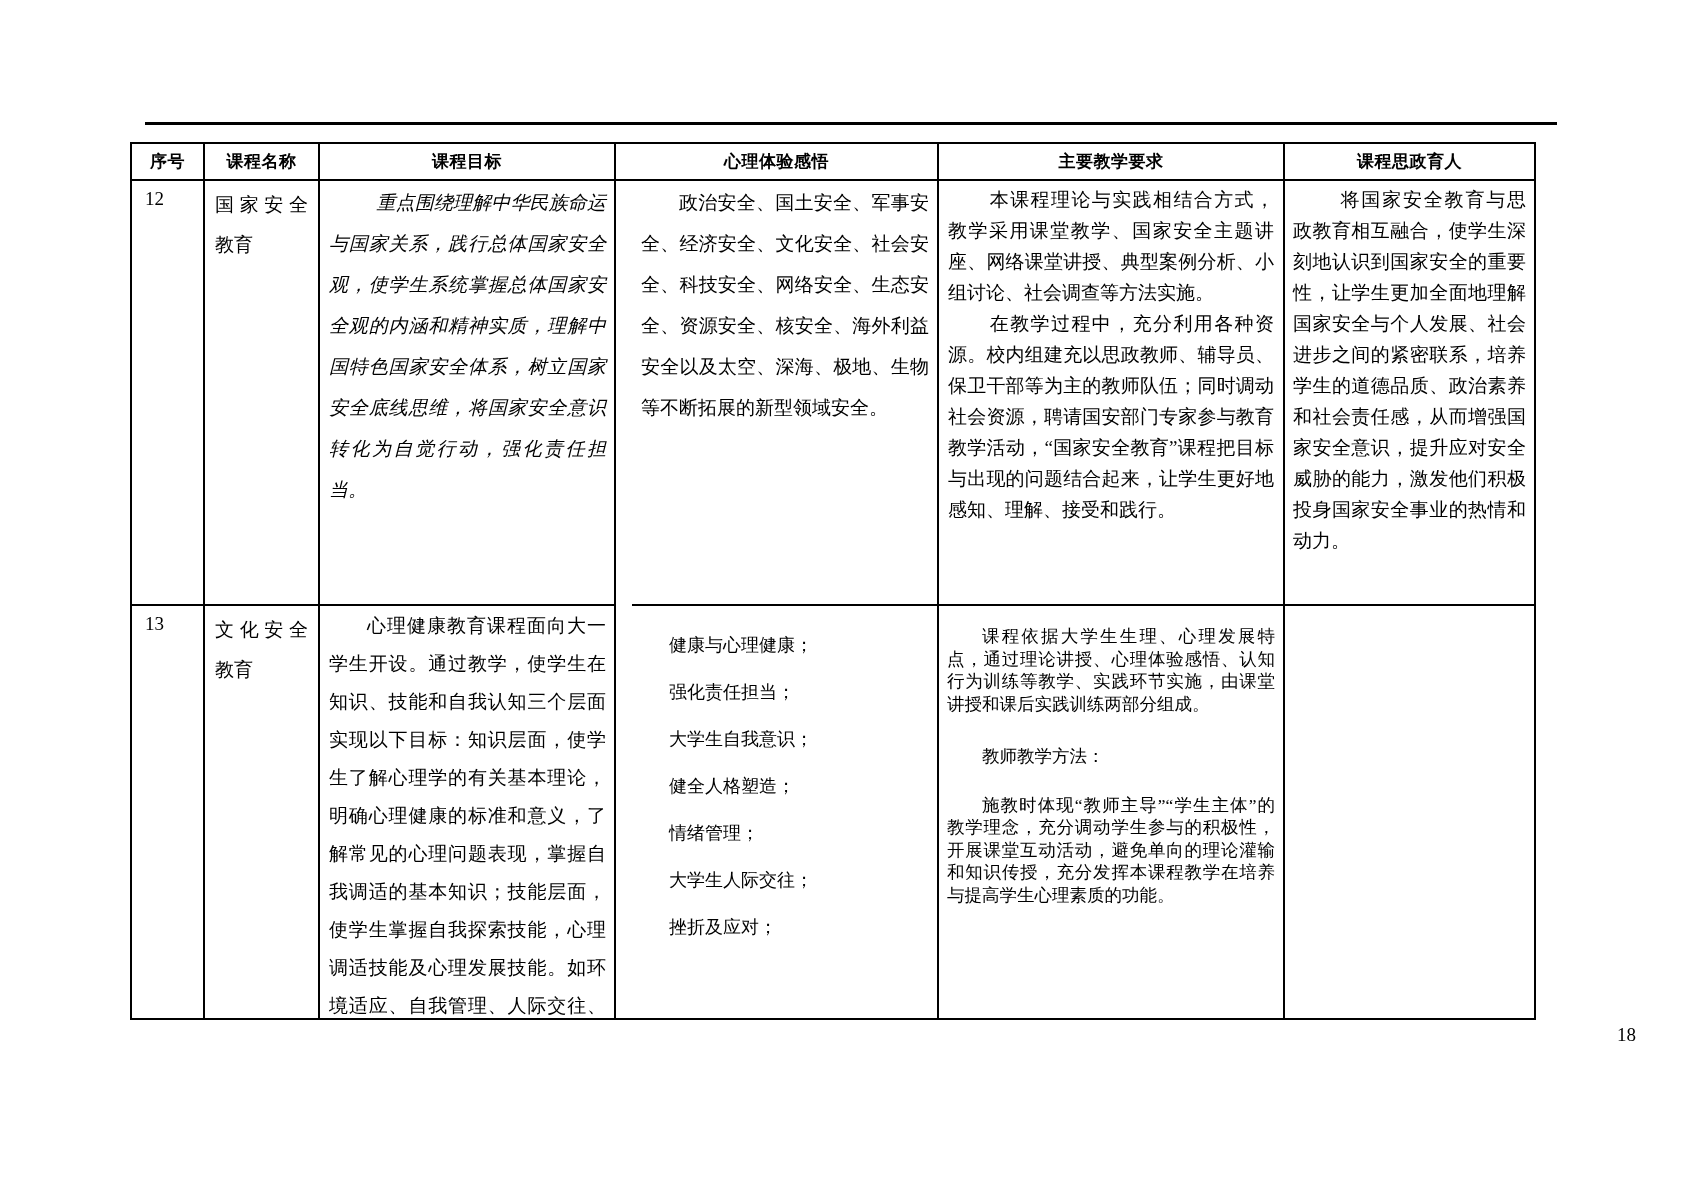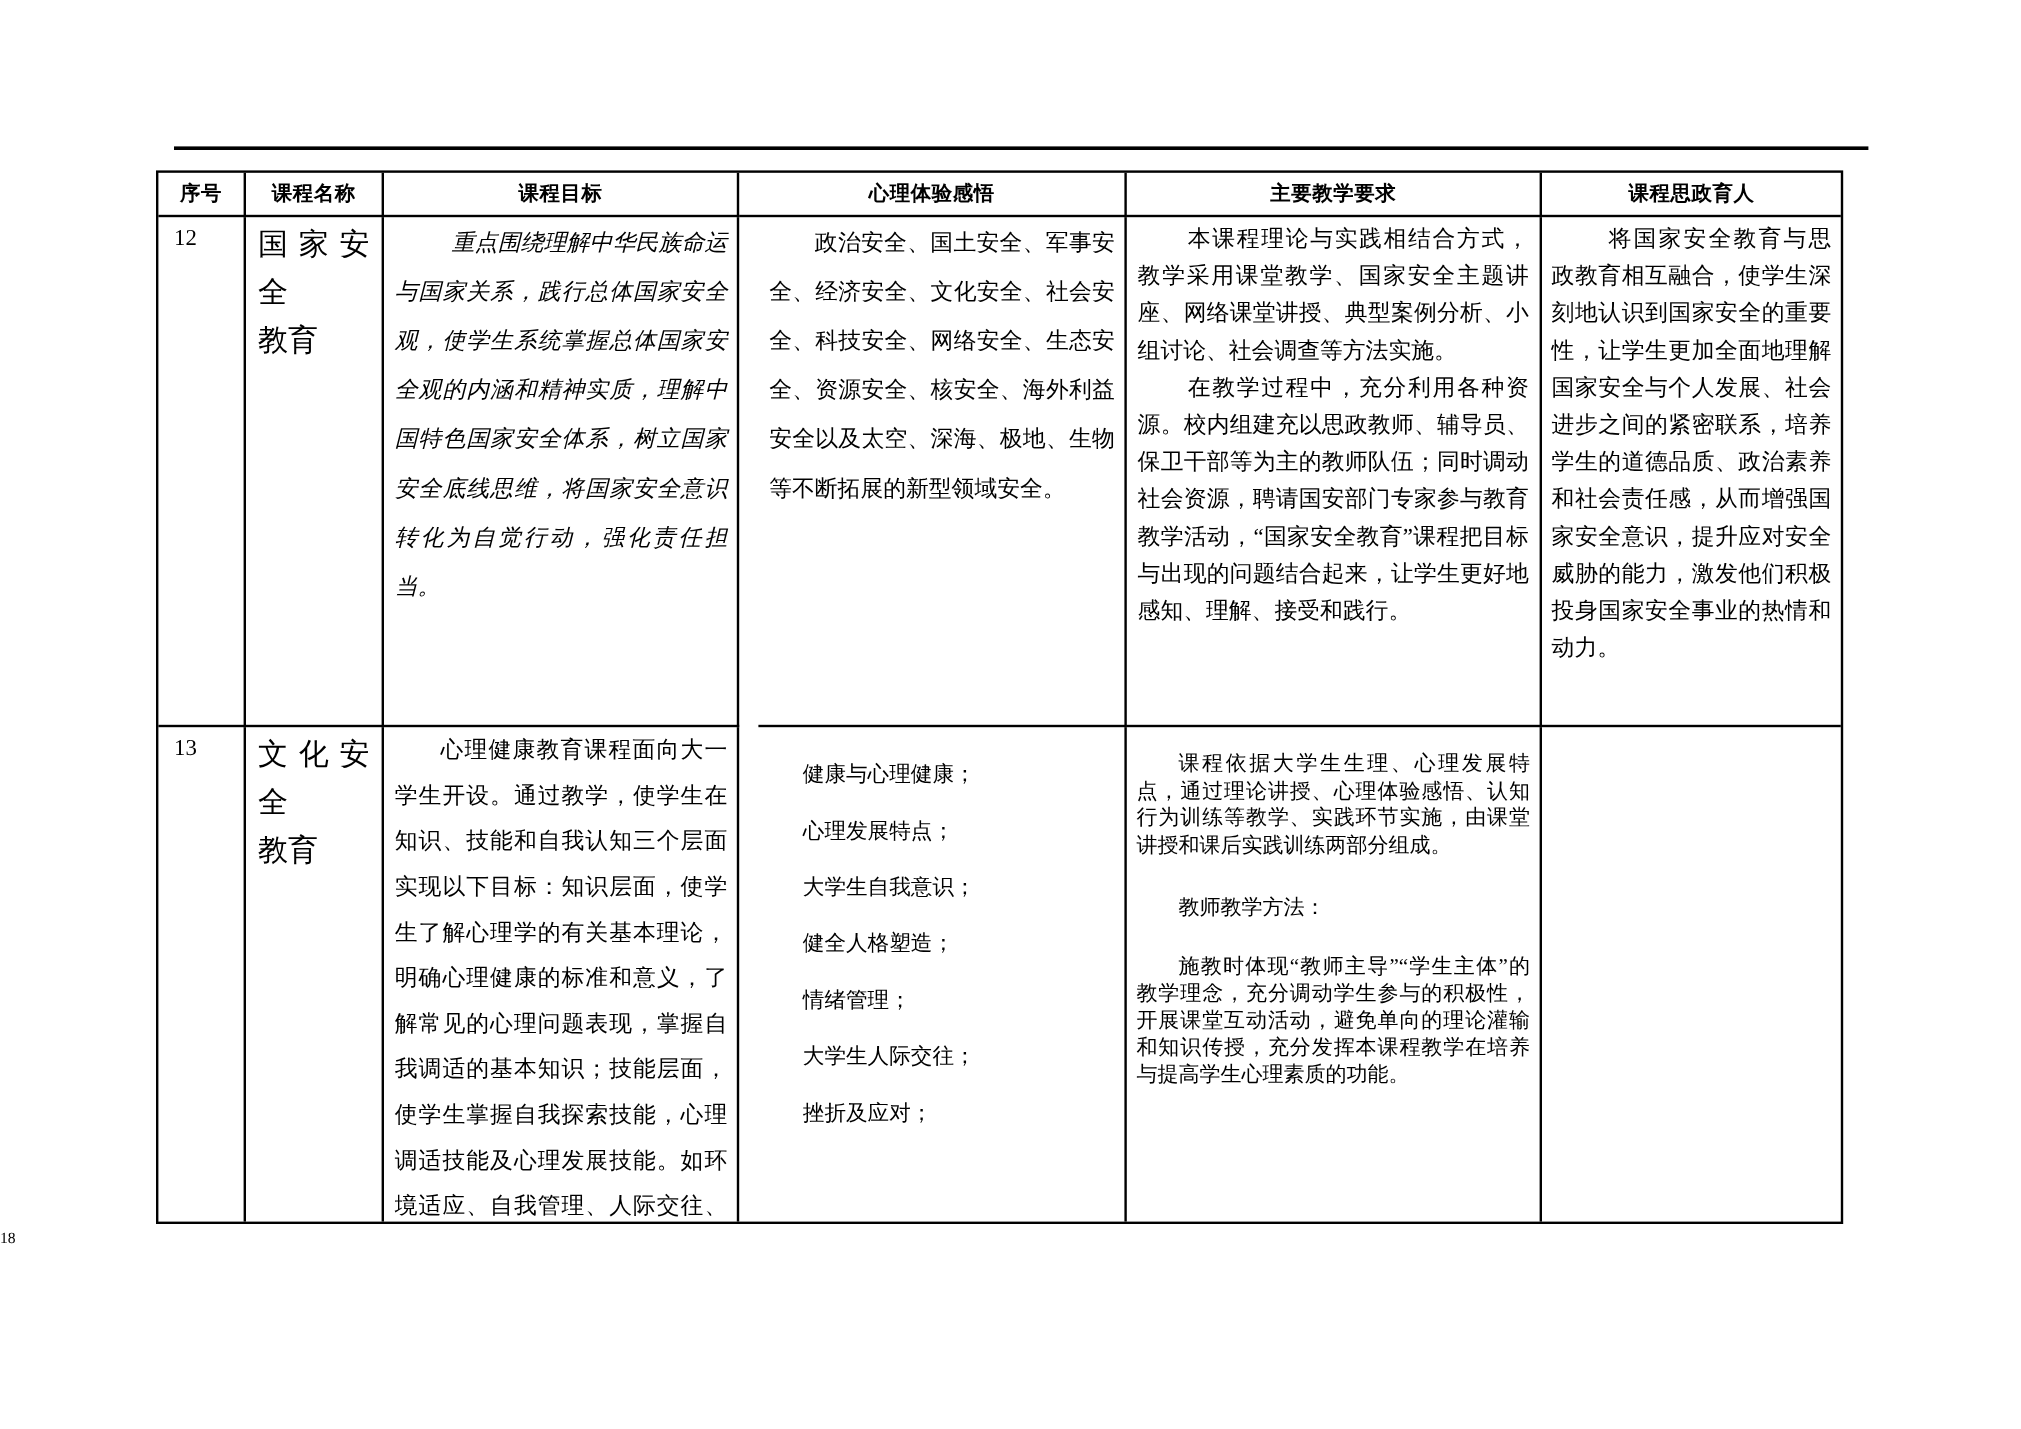--- a/index.html
+++ b/index.html
@@ -15,41 +15,41 @@
     grid-template-columns:73px 115px 296px 323px 346px 249px;
     grid-template-rows:37px 425px 412px;
     border:2px solid #000;
   }
   .cell{box-sizing:border-box;border-right:2px solid #000;border-bottom:2px solid #000;overflow:hidden;}
   .cell:nth-child(6n){border-right:none;}
   .cell:nth-child(n+13){border-bottom:none;}
   .th{display:flex;align-items:center;justify-content:center;font-weight:bold;font-size:17px;letter-spacing:.5px;}
   p{margin:0;}
   .c-idx{font-size:19px;padding:7px 0 0 13px;}
-  .c-name{font-size:25px;line-height:40px;padding:4px 10px 0 10px;}
+  .c-name{font-size:19px;line-height:40px;padding:4px 10px 0 10px;}
   .c-name .spread{text-align:justify;text-align-last:justify;}
   .c-obj12{font-size:19px;line-height:41px;padding:1px 8px 0 9px;text-align:justify;}
   .c-obj12 p{text-indent:2.5em;font-style:italic;}
   .c-cont12{font-size:19px;line-height:41px;padding:1px 8px 0 9px;text-align:justify;margin-left:16px;}
   .c-cont12 p{text-indent:2em;}
   .c-req12{font-size:19px;line-height:31px;padding:3px 9px 0 9px;text-align:justify;}
   .c-req12 p{text-indent:2.2em;}
   .c-ideo12{font-size:19px;line-height:31px;padding:3px 8px 0 8px;text-align:justify;}
   .c-ideo12 p{text-indent:2.5em;}
   .c-obj13{font-size:19px;line-height:38px;padding:1px 8px 0 9px;text-align:justify;}
   .c-obj13 p{text-indent:2em;}
   .c-cont13{font-size:18px;line-height:24px;padding:27px 8px 0 8px;}
   .c-cont13 .item{padding-left:2.5em;margin-bottom:23px;}
   .c-req13{font-size:17.5px;line-height:22.5px;padding:19px 8px 0 8px;text-align:justify;}
   .c-req13 p{text-indent:2em;}
   .c-req13 p.gap1{margin-top:30px;}
   .c-req13 p.gap2{margin-top:26px;}
   .c-ideo13{font-size:18px;line-height:24.5px;padding:6px 8px 0 8px;text-align:justify;}
   .c-ideo13 p{text-indent:4.6em;}
-  .pagenum{position:absolute;left:0;right:0;top:1024px;text-align:left;font-size:13px;}
+  .pagenum{position:absolute;left:0;right:0;top:1024px;text-align:right;font-size:19px;}
 </style>
 </head>
 <body>
 
 <div class="page">
 
   <div class="toprule"></div>
 
   <div class="tbl">
 
@@ -82,21 +82,21 @@
     <div class="cell c-idx">13</div>
     <div class="cell c-name">
       <div class="spread">文化安全</div>
       <div>教育</div>
     </div>
     <div class="cell c-obj13">
       <p>心理健康教育课程面向大一学生开设。通过教学，使学生在知识、技能和自我认知三个层面实现以下目标：知识层面，使学生了解心理学的有关基本理论，明确心理健康的标准和意义，了解常见的心理问题表现，掌握自我调适的基本知识；技能层面，使学生掌握自我探索技能，心理调适技能及心理发展技能。如环境适应、自我管理、人际交往、情</p>
     </div>
     <div class="cell c-cont13">
       <div class="item">健康与心理健康；</div>
-      <div class="item">心理发展特点；</div>
+      <div class="item">强化责任担当；</div>
       <div class="item">大学生自我意识；</div>
       <div class="item">健全人格塑造；</div>
       <div class="item">情绪管理；</div>
       <div class="item">大学生人际交往；</div>
       <div class="item">挫折及应对；</div>
     </div>
     <div class="cell c-req13">
       <p>课程依据大学生生理、心理发展特点，通过理论讲授、心理体验感悟、认知行为训练等教学、实践环节实施，由课堂讲授和课后实践训练两部分组成。</p>
       <p class="gap1">教师教学方法：</p>
       <p class="gap2">施教时体现“教师主导”“学生主体”的教学理念，充分调动学生参与的积极性，开展课堂互动活动，避免单向的理论灌输和知识传授，充分发挥本课程教学在培养与提高学生心理素质的功能。</p>

